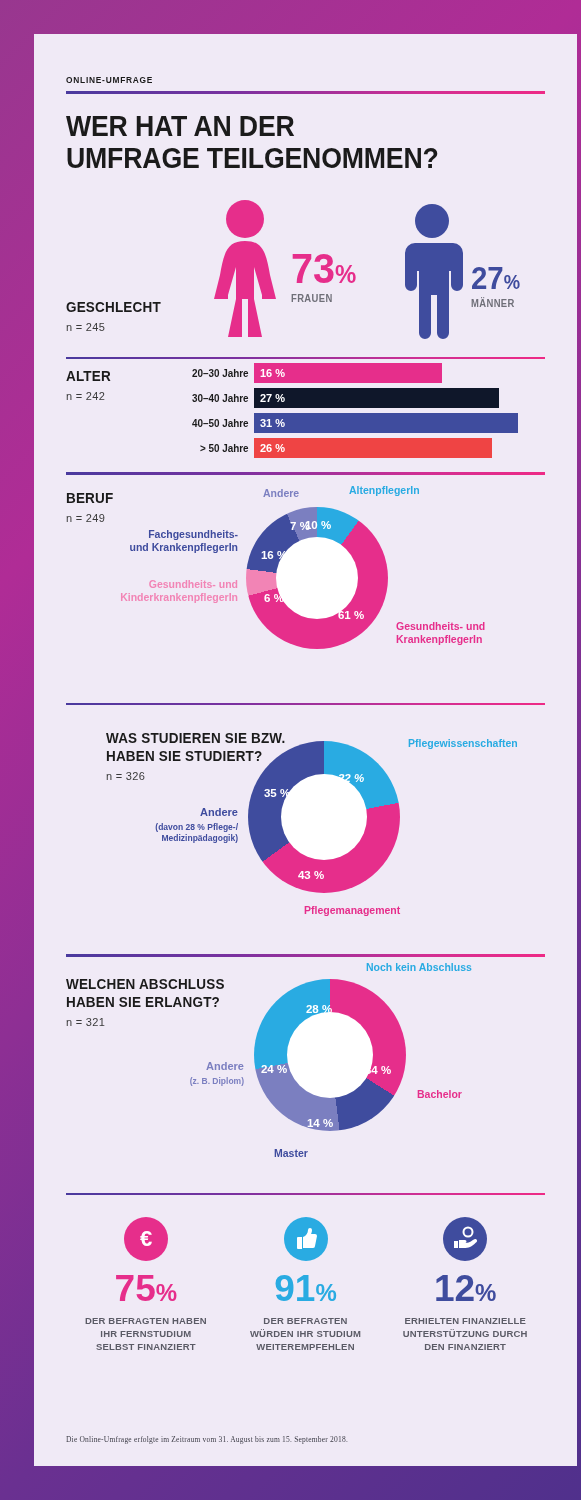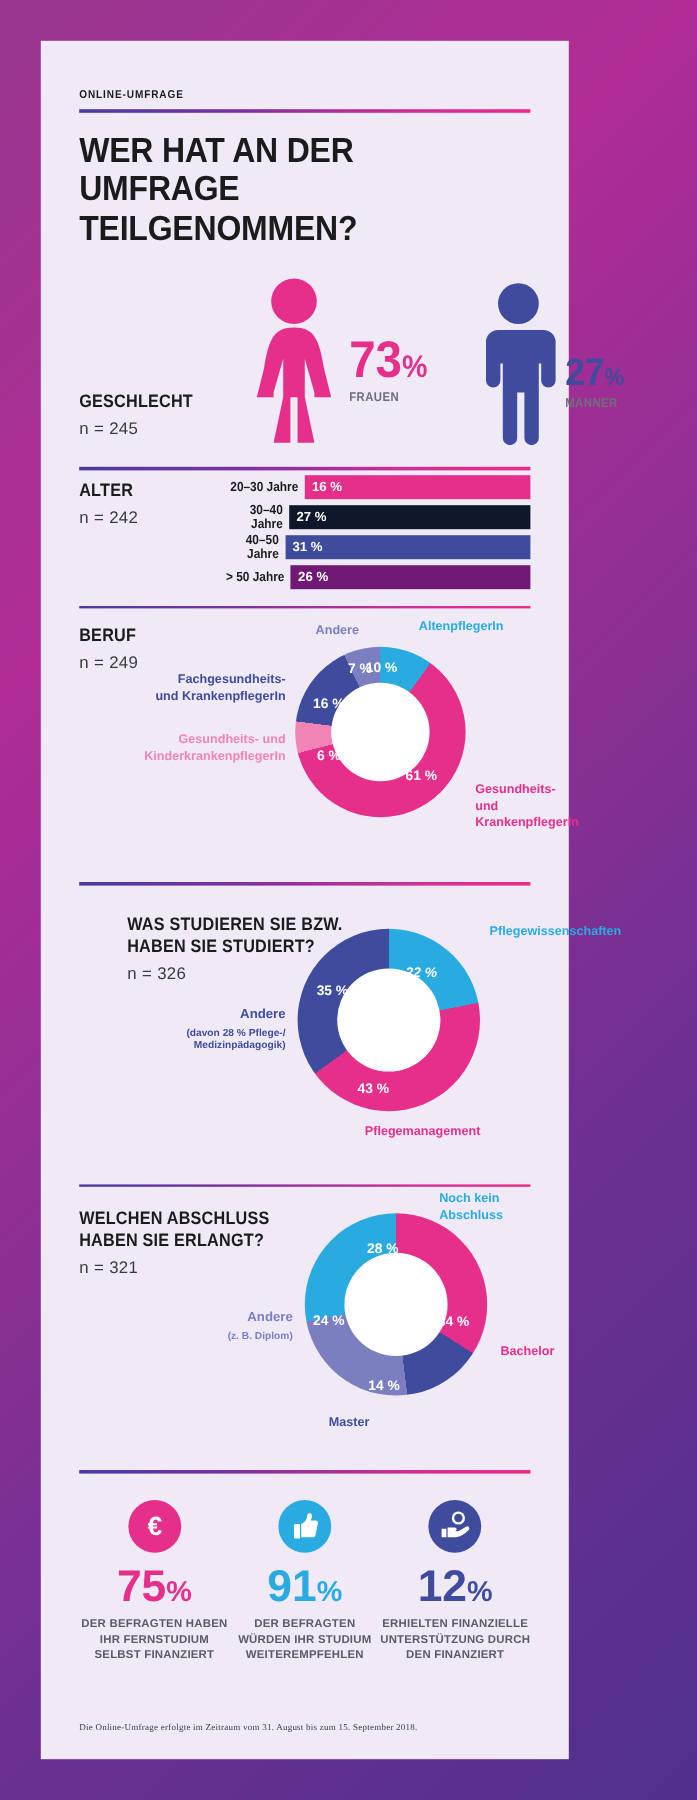--- a/index.html
+++ b/index.html
@@ -3,21 +3,21 @@
 <meta charset="utf-8">
 <style>
   * { margin:0; padding:0; box-sizing:border-box; }
   html,body { width:581px; height:1500px; }
   body {
     font-family:"Liberation Sans", sans-serif;
     background:linear-gradient(135deg,#98378f 0%,#b02c96 28%,#8e2f94 50%,#6a3091 72%,#50308c 100%);
     position:relative; overflow:hidden;
   }
   .card {
-    position:absolute; left:34px; top:34px; width:440px; height:1432px;
+    position:absolute; left:34px; top:34px; width:543px; height:1432px;
     background:#f0eaf6;
   }
   .inner { position:absolute; left:32px; right:32px; top:0; }
 
   .kicker {
     margin-top:40px; font-size:9.5px; font-weight:bold; letter-spacing:.09em;
     color:#1b1b1b; font-family:"Liberation Sans Narrow","Liberation Sans",sans-serif;
     transform:scaleX(.88); transform-origin:left center;
   }
   .rule { height:3px; margin-top:6px;
@@ -25,21 +25,21 @@
   .rule.thin { height:2.5px; }
 
   h1 { margin-top:16px; font-size:29px; line-height:1.12; font-weight:bold;
        color:#1b1b1b; letter-spacing:-0.2px;
        font-family:"Liberation Sans Narrow","Liberation Sans",sans-serif;
        transform:scaleX(.92); transform-origin:left center; }
 
   .sec-title { font-size:15px; font-weight:bold; color:#1b1b1b; line-height:1.2;
        font-family:"Liberation Sans Narrow","Liberation Sans",sans-serif;
        transform:scaleX(.9); transform-origin:left center; letter-spacing:.2px; }
-  .sec-n { font-size:14px; color:#3a3a3a; margin-top:5px; letter-spacing:.3px; }
+  .sec-n { font-size:11px; color:#3a3a3a; margin-top:5px; letter-spacing:.3px; }
 
   
   .gender { position:relative; height:160px; margin-top:16px; }
   .g-left { position:absolute; left:0; bottom:18px; }
   .fig { position:absolute; }
   .big-pct { font-size:43px; font-weight:bold; line-height:.92;
       font-family:"Liberation Sans Narrow","Liberation Sans",sans-serif;
       transform:scaleX(.92); transform-origin:left center; }
   .big-pct .u { font-size:26px; }
   .sub-lbl { font-size:10.5px; font-weight:bold; color:#6f6f78; letter-spacing:.04em;
@@ -152,21 +152,21 @@
           </div>
         </div>
         <div class="barrow">
           <div class="barlbl">40–50 Jahre</div>
           <div class="bar" style="width:264px; background:#3f4c9e;">
             <span>31 %</span>
           </div>
         </div>
         <div class="barrow">
           <div class="barlbl">&gt; 50 Jahre</div>
-          <div class="bar" style="width:238px; background:#701a75;">
+          <div class="bar" style="width:238px; background:#ef4444;">
             <span>26 %</span>
           </div>
         </div>
       </div>
     </div>
 
     <div class="rule thin"></div>
 
     <div class="dsec" style="height:222px;">
       <div style="position:absolute; left:0; top:14px;">

